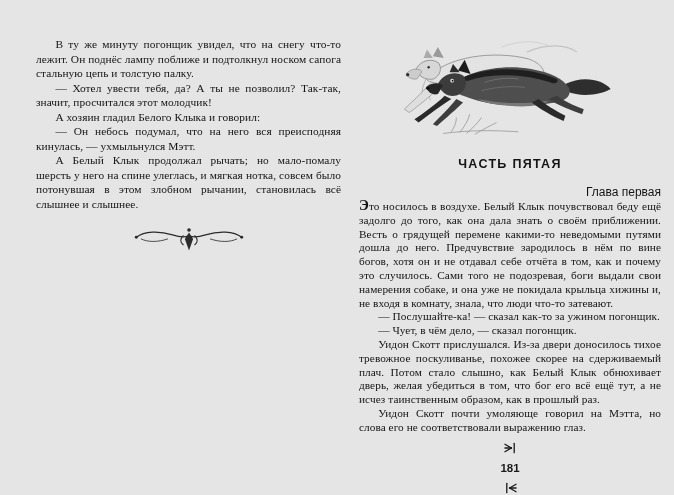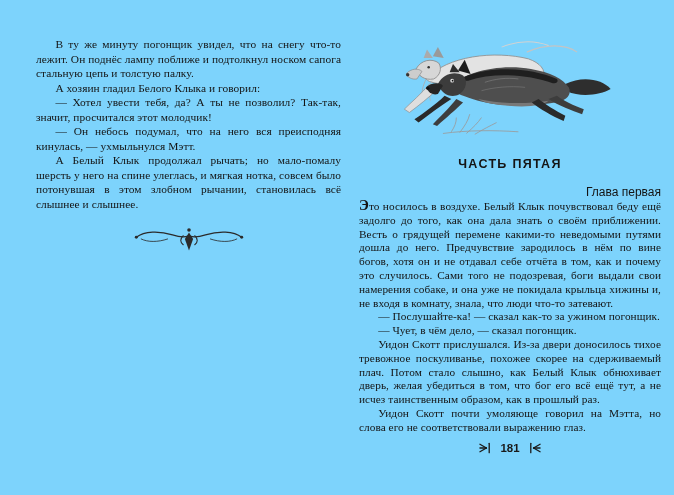--- a/index.html
+++ b/index.html
@@ -1,17 +1,17 @@
 <!DOCTYPE html>
 <html><head>
 <meta charset="utf-8">
 <style>
   html,body{margin:0;padding:0;background:#ffffff;}
   .spread{
-    position:relative;width:674px;height:495px;background:#7dd3fc;
+    position:relative;width:674px;height:495px;background:#e5e5e5;
     font-family:"Liberation Serif", serif;color:#141414;overflow:hidden;
   }
   .page-left{position:absolute;left:36px;top:37px;width:305px;}
   .page-right{position:absolute;left:359px;top:24px;width:302px;}
   p.lp-par{
     margin:0;text-align:justify;text-indent:1.7em;
     font-size:11.4px;line-height:14.55px;letter-spacing:.05px;
   }
   p.rp-par{
     margin:0;text-align:justify;text-indent:1.7em;
@@ -29,37 +29,37 @@
     text-align:right;font-size:12px;margin-top:14px;
     font-family:"Liberation Sans", sans-serif;
   }
   .chapter-title{
     text-align:center;font-weight:bold;font-size:16px;margin-top:1px;
     font-family:"DejaVu Serif", serif;letter-spacing:.2px;
   }
   .rp-body{}
   .footer{
     position:absolute;left:359px;top:442px;width:302px;
-    display:flex;align-items:center;justify-content:center;gap:8px;
+    display:flex;align-items:center;justify-content:center;gap:8px;flex-direction:column;
   }
   .page-number{
     font-weight:bold;font-size:11.5px;font-family:"Liberation Sans", sans-serif;
     color:#1a1a1a;
   }
   .orn{display:inline-block;vertical-align:middle;}
 </style>
 </head>
 <body>
 
 <div class="spread">
 
   <div class="page-left">
     <p class="lp-par">В ту же минуту погонщик увидел, что на снегу что-то лежит. Он поднёс лампу поближе и подтолкнул носком сапога стальную цепь и толстую палку.</p>
+    <p class="lp-par">— Хотел увести тебя, да? А ты не позволил? Так-так, значит, просчитался этот молодчик!</p>
     <p class="lp-par">А хозяин гладил Белого Клыка и говорил:</p>
-    <p class="lp-par">— Хотел увести тебя, да? А ты не позволил? Так-так, значит, просчитался этот молодчик!</p>
     <p class="lp-par">— Он небось подумал, что на него вся преисподняя кинулась, — ухмыльнулся Мэтт.</p>
     <p class="lp-par">А Белый Клык продолжал рычать; но мало-помалу шерсть у него на спине улеглась, и мягкая нотка, совсем было потонувшая в этом злобном рычании, становилась всё слышнее и слышнее.</p>
 
     <div class="divider-wrap">
       <svg class="orn" width="120" height="28" viewBox="0 0 140 34">
         <g fill="none" stroke="#2b2b2b" stroke-width="1.6" stroke-linecap="round">
           <path d="M6,15 C16,7 34,7 50,12 C58,14.5 64,15 69,13.5"></path>
           <path d="M134,15 C124,7 106,7 90,12 C82,14.5 76,15 71,13.5"></path>
           <path d="M12,17 C20,21 32,21 44,17" stroke-width="1"></path>
           <path d="M128,17 C120,21 108,21 96,17" stroke-width="1"></path>

